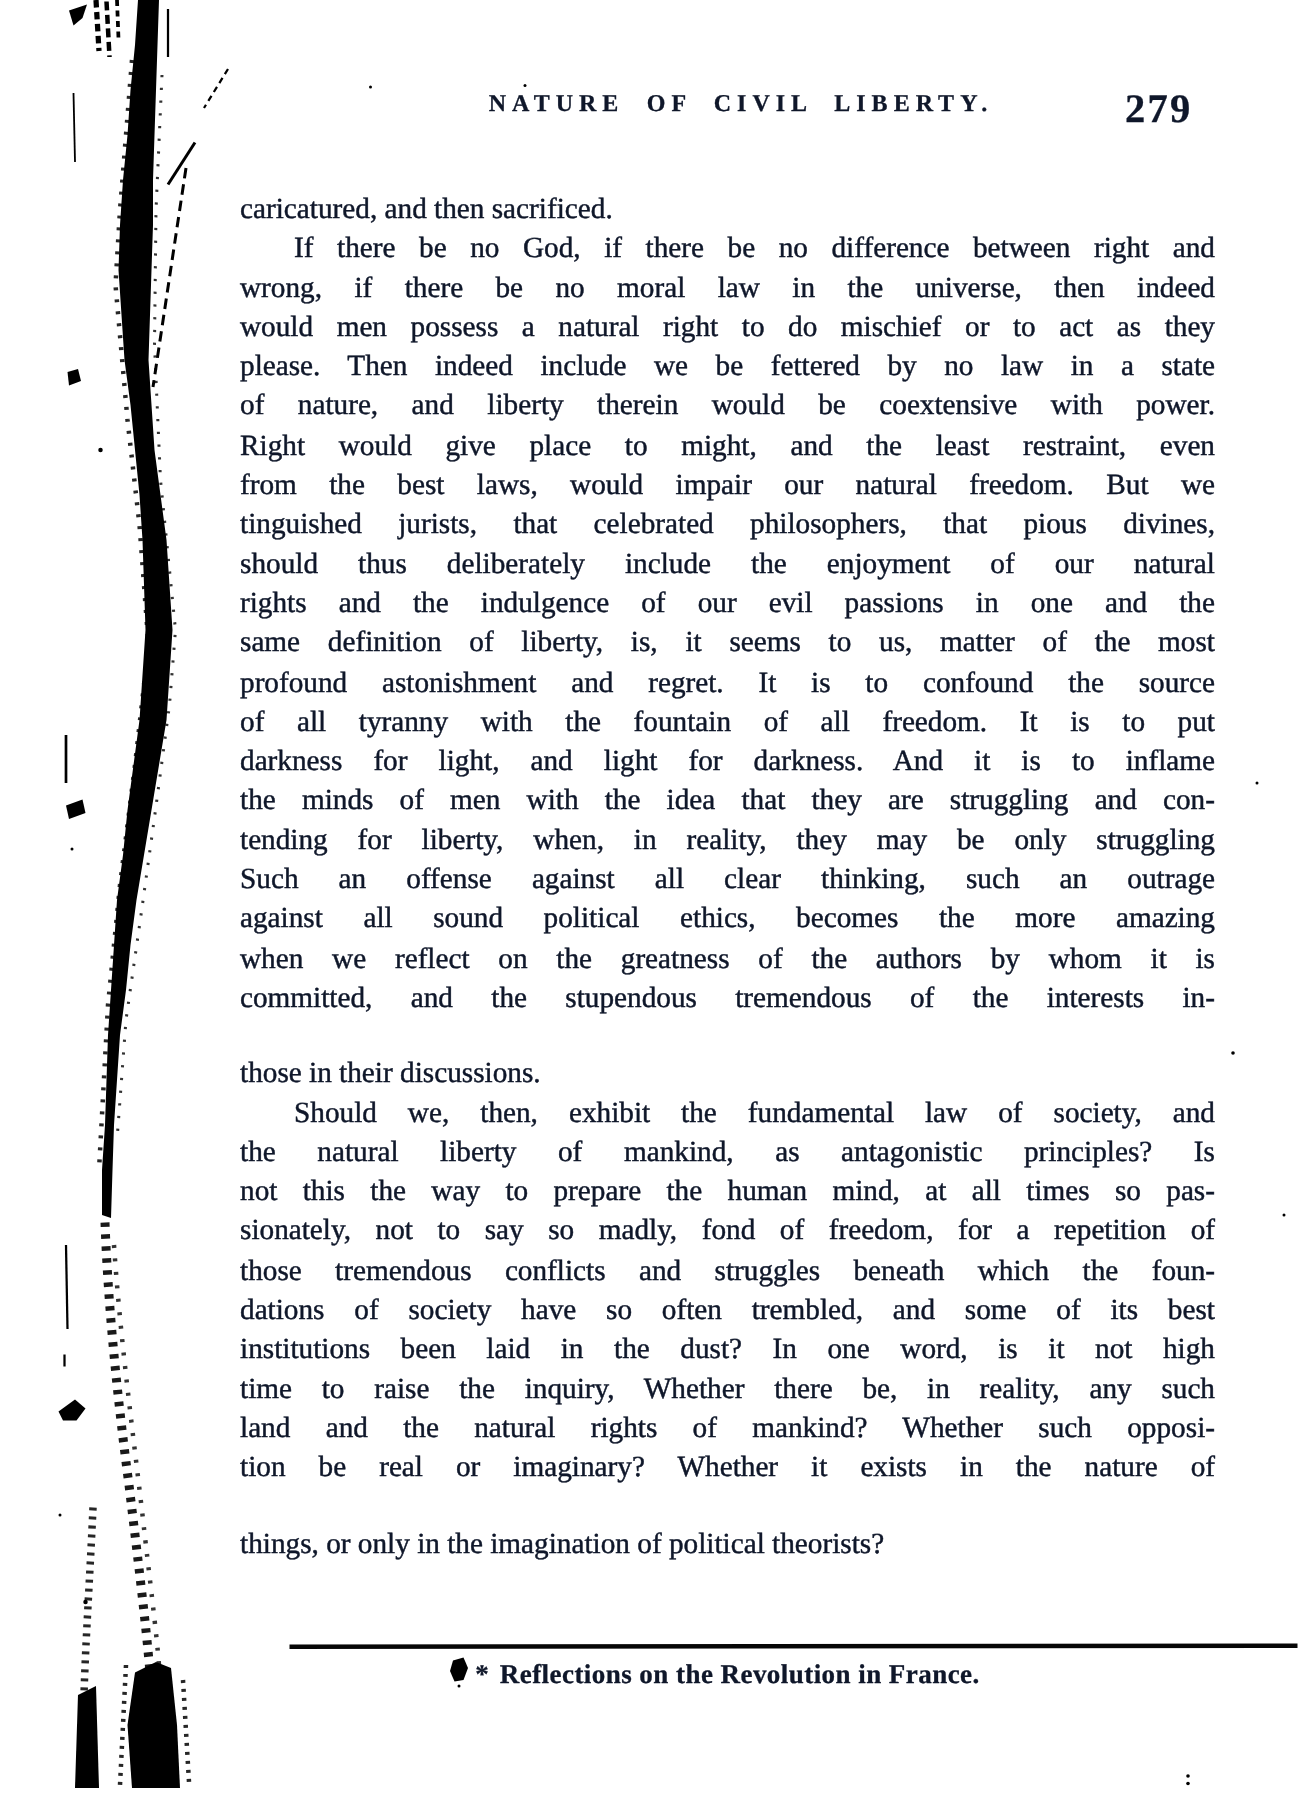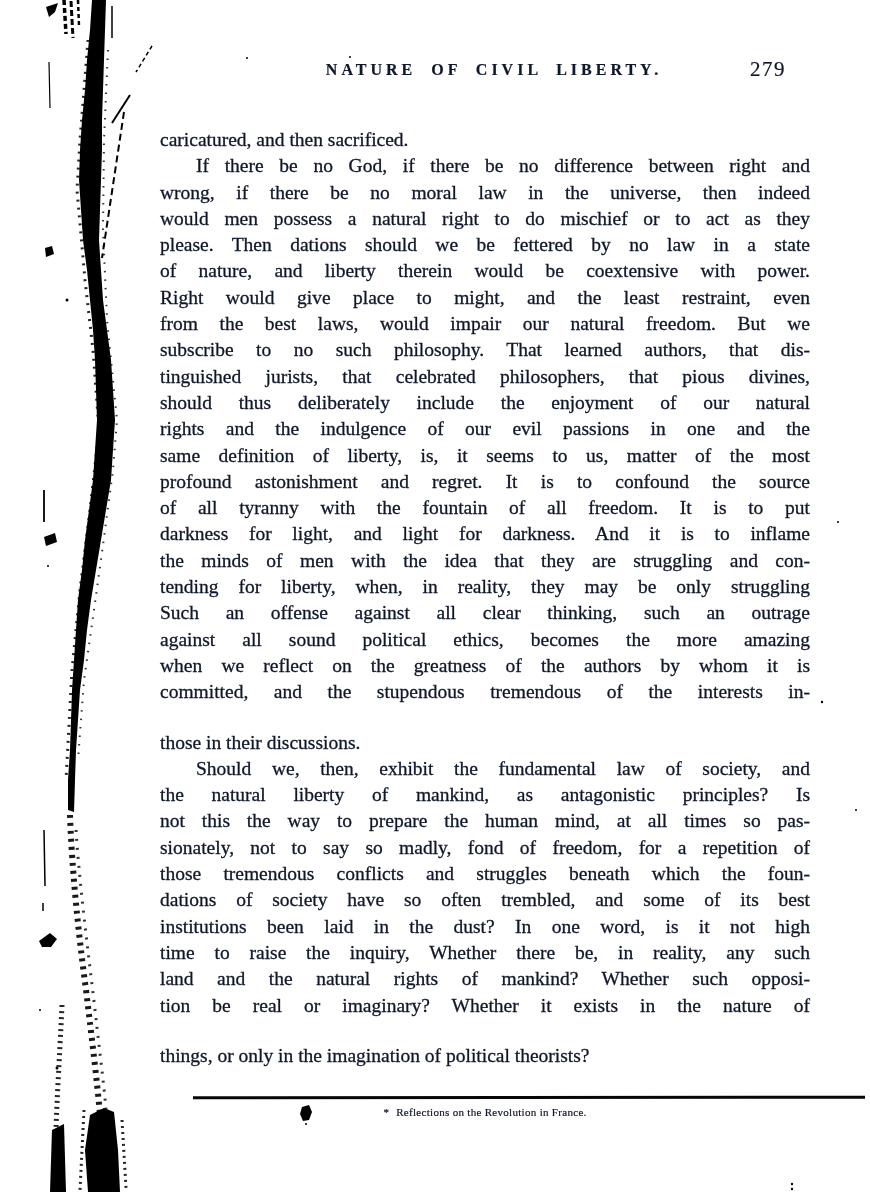--- a/index.html
+++ b/index.html
@@ -7,38 +7,38 @@
     position:relative;width:870px;height:1200px;background:#ffffff;
     overflow:hidden;font-family:"Liberation Serif","DejaVu Serif",serif;color:#0f172a;
   }
   .artifacts{position:absolute;left:0;top:0;width:870px;height:1200px;pointer-events:none;}
   .header-title{
     position:absolute;left:160px;top:61px;width:650px;padding-left:18px;box-sizing:border-box;
     text-align:center;font-size:16px;font-weight:700;letter-spacing:4px;word-spacing:7px;
     -webkit-text-stroke:.2px;
   }
   .page-number{
-    position:absolute;left:750px;top:57px;font-size:21px;letter-spacing:1.5px;
+    position:absolute;left:750px;top:57px;font-size:27px;letter-spacing:1.5px;font-weight:bold;
     -webkit-text-stroke:.2px;
   }
   .body-text{
     position:absolute;left:160px;top:103px;width:650px;
     font-size:19.5px;line-height:26.3px;-webkit-text-stroke:.3px;
   }
   .para{margin:0;}
   .line{height:26.3px;text-align:justify;text-align-last:justify;white-space:nowrap;}
   .line.last{text-align-last:left;white-space:normal;margin-top:24px;}
   .para.indent .line.first{text-indent:36px;}
   .footnote-rule{
     position:absolute;left:193px;top:1096px;width:672px;height:3px;background:#060606;
     transform:rotate(-0.06deg);
   }
   .footnote{
     position:absolute;left:160px;top:1106px;width:650px;text-align:center;
-    font-size:11px;font-weight:400;letter-spacing:.3px;-webkit-text-stroke:.2px;
+    font-size:18px;font-weight:700;letter-spacing:.3px;-webkit-text-stroke:.2px;
   }
   .footnote .fn-marker{margin-right:7px;}
 </style>
 </head>
 <body>
 
 <div class="page">
 
   <svg class="artifacts" viewBox="0 0 870 1200" aria-hidden="true">
 
@@ -93,25 +93,24 @@
   <div class="page-number">279</div>
 
   <div class="body-text">
       <div class="para">
         <div class="line last">caricatured, and then sacrificed.</div>
       </div>
       <div class="para indent">
         <div class="line first">If there be no God, if there be no difference between right and</div>
         <div class="line">wrong, if there be no moral law in the universe, then indeed</div>
         <div class="line">would men possess a natural right to do mischief or to act as they</div>
-        <div class="line">please.  Then dations should we be fettered by no law in a state</div>
+        <div class="line">please.  Then indeed include we be fettered by no law in a state</div>
         <div class="line">of nature, and liberty therein would be coextensive with power.</div>
         <div class="line">Right would give place to might, and the least restraint, even</div>
         <div class="line">from the best laws, would impair our natural freedom.  But we</div>
-        <div class="line">subscribe to no such philosophy.  That learned authors, that dis-</div>
         <div class="line">tinguished jurists, that celebrated philosophers, that pious divines,</div>
         <div class="line">should thus deliberately include the enjoyment of our natural</div>
         <div class="line">rights and the indulgence of our evil passions in one and the</div>
         <div class="line">same definition of liberty, is, it seems to us, matter of the most</div>
         <div class="line">profound astonishment and regret.  It is to confound the source</div>
         <div class="line">of all tyranny with the fountain of all freedom.  It is to put</div>
         <div class="line">darkness for light, and light for darkness.  And it is to inflame</div>
         <div class="line">the minds of men with the idea that they are struggling and con-</div>
         <div class="line">tending for liberty, when, in reality, they may be only struggling</div>
         <div class="line">Such an offense against all clear thinking, such an outrage</div>

